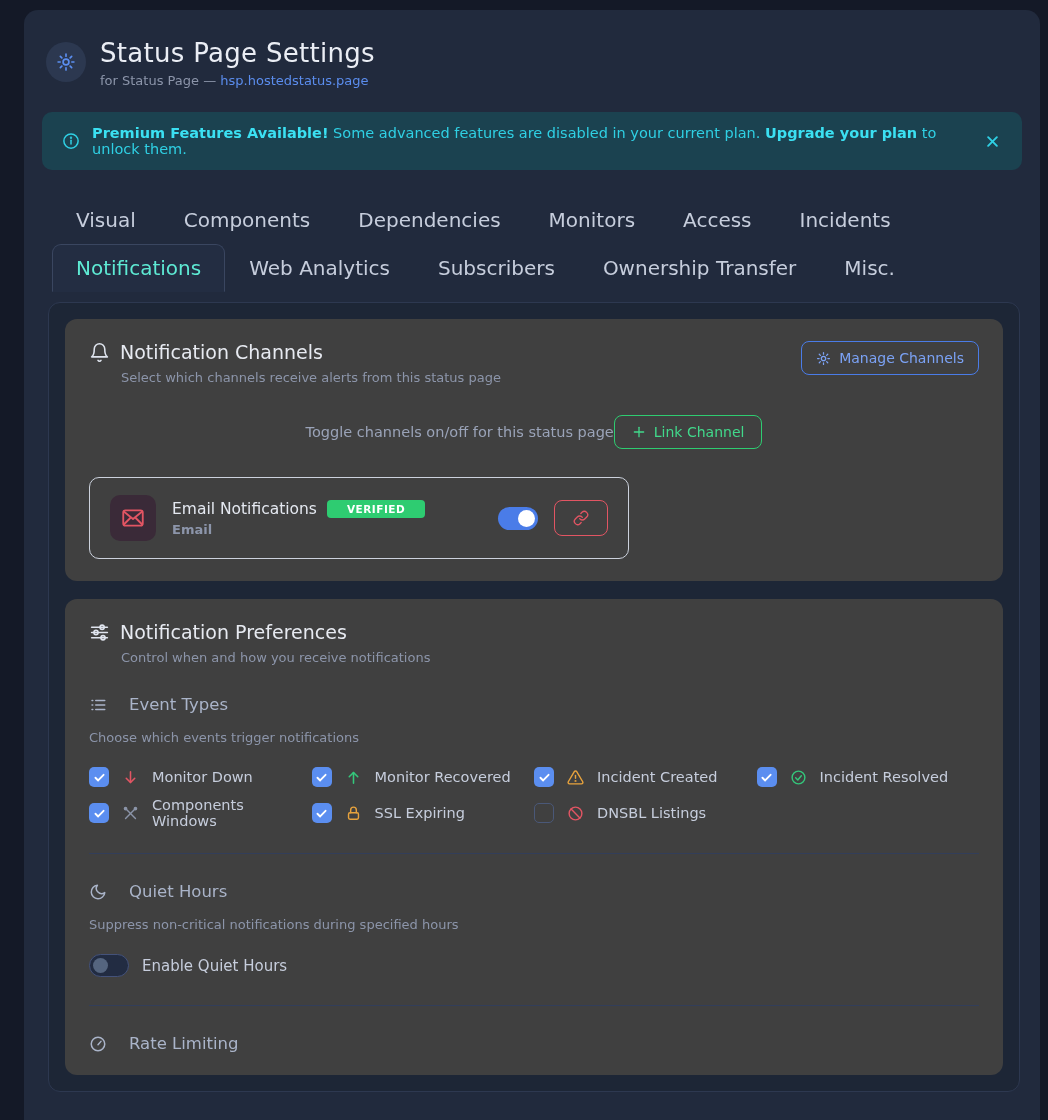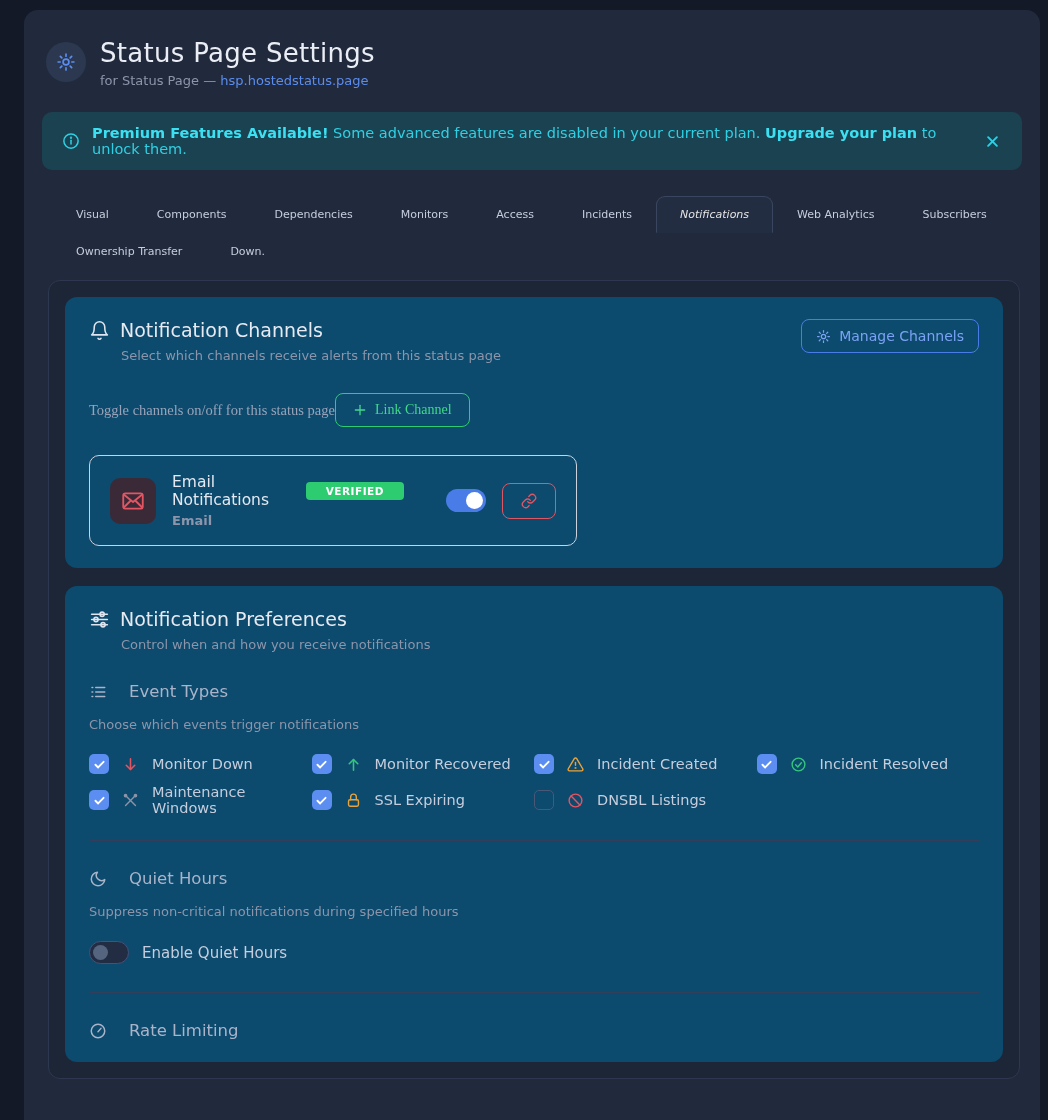--- a/index.html
+++ b/index.html
@@ -33,51 +33,51 @@
     padding:13px 20px; margin:2px 2px 0 2px;
     color:#2fd0e4; font-size:14.5px;
   }
   .banner b { color:#3be0f2; }
   .banner .banner-text { flex:1; }
   .banner .upgrade-link { font-weight:bold; color:#3be0f2; cursor:pointer; }
   .banner .close-x { color:#2fd0e4; cursor:pointer; display:flex; padding:2px; }
   
   .tabs { display:flex; flex-wrap:wrap; margin:26px 8px 0 12px; max-width:960px; }
   .tab {
-    padding:11px 23px; font-size:11px; color:#c6cddc; cursor:pointer;
+    padding:11px 23px; font-size:20px; color:#c6cddc; cursor:pointer;
     border:1px solid transparent; white-space:nowrap;
   }
   .tab.active {
     border:1px solid #3a4660; border-bottom-color:#232d42;
-    border-radius:9px 9px 0 0; background:#232d42; color:#e5e5e5;font-style:italic;
+    border-radius:9px 9px 0 0; background:#232d42; color:#5eead4;
   }
   
   .panel {
     border:1px solid #2d3850; border-radius:12px;
     background:#1d2636; margin:10px 4px 0 8px; padding:16px;
   }
   .section {
-    background:#0c4a6e; border-radius:12px; padding:22px 24px;
+    background:#404040; border-radius:12px; padding:22px 24px;
   }
   .section + .section { margin-top:18px; }
   .section-head { display:flex; align-items:flex-start; justify-content:space-between; }
   .section-title-wrap { display:flex; align-items:center; gap:10px; color:#e7eaf1; }
   .section-title { font-size:19px; font-weight:500; color:#e7eaf1; }
   .section-sub { font-size:13px; color:#8c95aa; margin-top:7px; margin-left:32px; }
   .icon { display:inline-flex; align-items:center; justify-content:center; }
   
   .btn { display:inline-flex; align-items:center; gap:8px; border-radius:8px;
     background:transparent; cursor:pointer; font-size:14px; font-family:inherit; }
   .btn-blue { border:1.5px solid #4a7ce8; color:#7ba2f5; padding:8px 14px; }
   .btn-green { border:1.5px solid #2ecc71; color:#41d98b; padding:8px 17px; }
-  .hint-row { display:flex; align-items:center; justify-content:flex-start; margin-top:30px;font-family:Liberation Serif, serif; }
+  .hint-row { display:flex; align-items:center; justify-content:center; margin-top:30px; }
   .hint-text { font-size:14.5px; color:#9aa3b8; }
   
   .channel-card {
-    margin-top:28px; width:488px;
+    margin-top:28px; width:540px;
     border:1px solid #ccd2dd; border-radius:10px;
     padding:17px 20px; display:flex; align-items:center; gap:16px;
   }
   .channel-avatar {
     width:46px; height:46px; border-radius:10px; background:#3a2a38;
     display:flex; align-items:center; justify-content:center; color:#e25563; flex:0 0 auto;
   }
   .channel-name-row { display:flex; align-items:center; gap:10px; }
   .channel-name { font-size:15.5px; color:#e4e8f0; }
   .badge-verified {
@@ -154,21 +154,21 @@
     <div class="tab">Visual</div>
     <div class="tab">Components</div>
     <div class="tab">Dependencies</div>
     <div class="tab">Monitors</div>
     <div class="tab">Access</div>
     <div class="tab">Incidents</div>
     <div class="tab active">Notifications</div>
     <div class="tab">Web Analytics</div>
     <div class="tab">Subscribers</div>
     <div class="tab">Ownership Transfer</div>
-    <div class="tab">Down.</div>
+    <div class="tab">Misc.</div>
   </div>
 
   <div class="panel">
 
     <div class="section">
       <div class="section-head">
         <div>
           <div class="section-title-wrap">
             <span class="icon">
               <svg width="21" height="21" viewBox="0 0 24 24" fill="none" stroke="#dfe4ee" stroke-width="1.8" stroke-linecap="round" stroke-linejoin="round">
@@ -338,21 +338,21 @@
               </svg>
           </span>
           <span class="icon" style="color:#8b94a8">
             <svg width="17" height="17" viewBox="0 0 24 24" fill="none" stroke="currentColor" stroke-width="2" stroke-linecap="round" stroke-linejoin="round">
                 <line x1="5" y1="5" x2="19" y2="19"></line>
                 <line x1="19" y1="5" x2="5" y2="19"></line>
                 <circle cx="5" cy="5" r="1.6"></circle>
                 <circle cx="19" cy="5" r="1.6"></circle>
               </svg>
           </span>
-          <span class="event-label">Maintenance Windows</span>
+          <span class="event-label">Components Windows</span>
         </div>
 
         <div class="event-item">
           <span class="checkbox checked">
             <svg width="13" height="13" viewBox="0 0 24 24" fill="none" stroke="#fff" stroke-width="3.4" stroke-linecap="round" stroke-linejoin="round">
                 <polyline points="4.5,12.5 9.5,17.5 19.5,7"></polyline>
               </svg>
           </span>
           <span class="icon" style="color:#e8a33d">
             <svg width="17" height="17" viewBox="0 0 24 24" fill="none" stroke="currentColor" stroke-width="2" stroke-linecap="round" stroke-linejoin="round">

